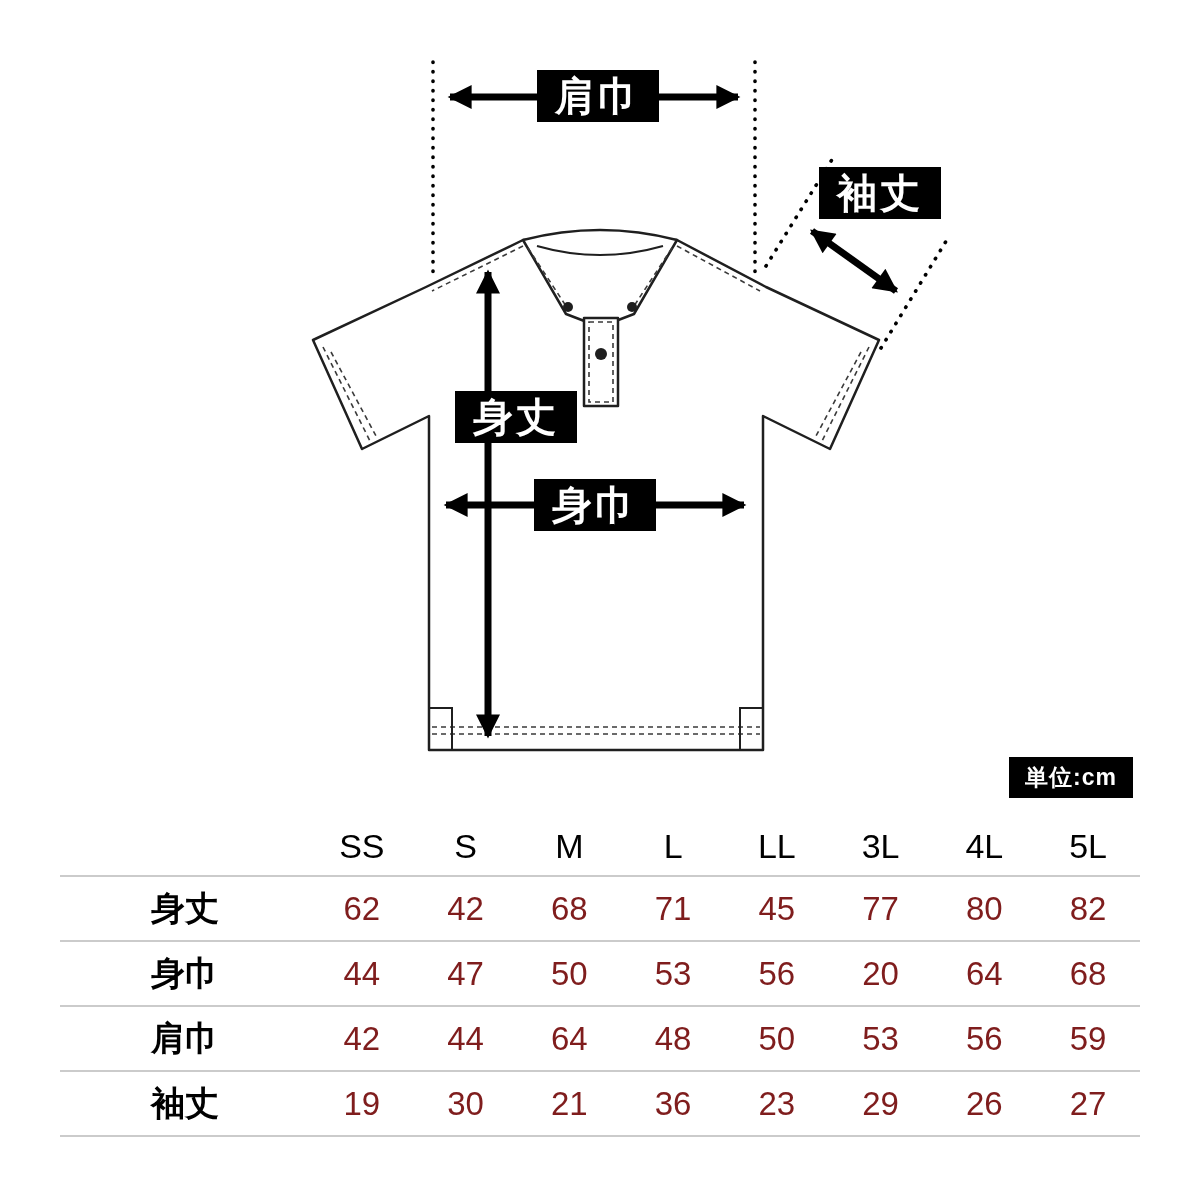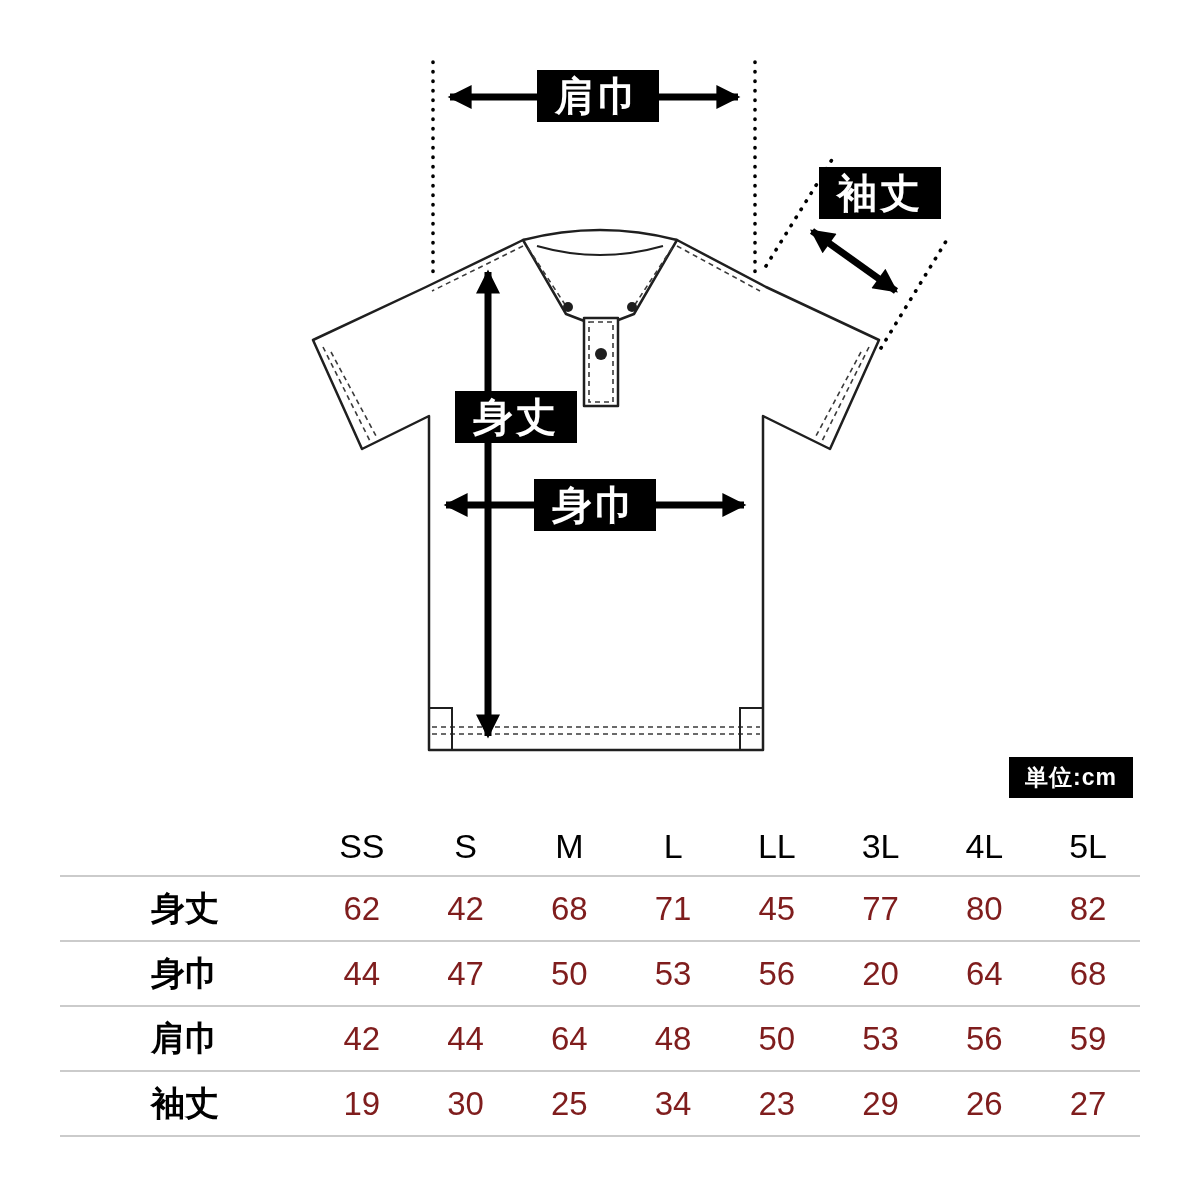--- a/index.html
+++ b/index.html
@@ -151,22 +151,22 @@
             <td>48</td>
             <td>50</td>
             <td>53</td>
             <td>56</td>
             <td>59</td>
           </tr>
           <tr>
             <th>袖丈</th>
             <td>19</td>
             <td>30</td>
-            <td>25</td>
-            <td>34</td>
+            <td>21</td>
+            <td>36</td>
             <td>23</td>
             <td>29</td>
             <td>26</td>
             <td>27</td>
           </tr>
         </tbody>
     </table>
   </div>
 
 </div>

